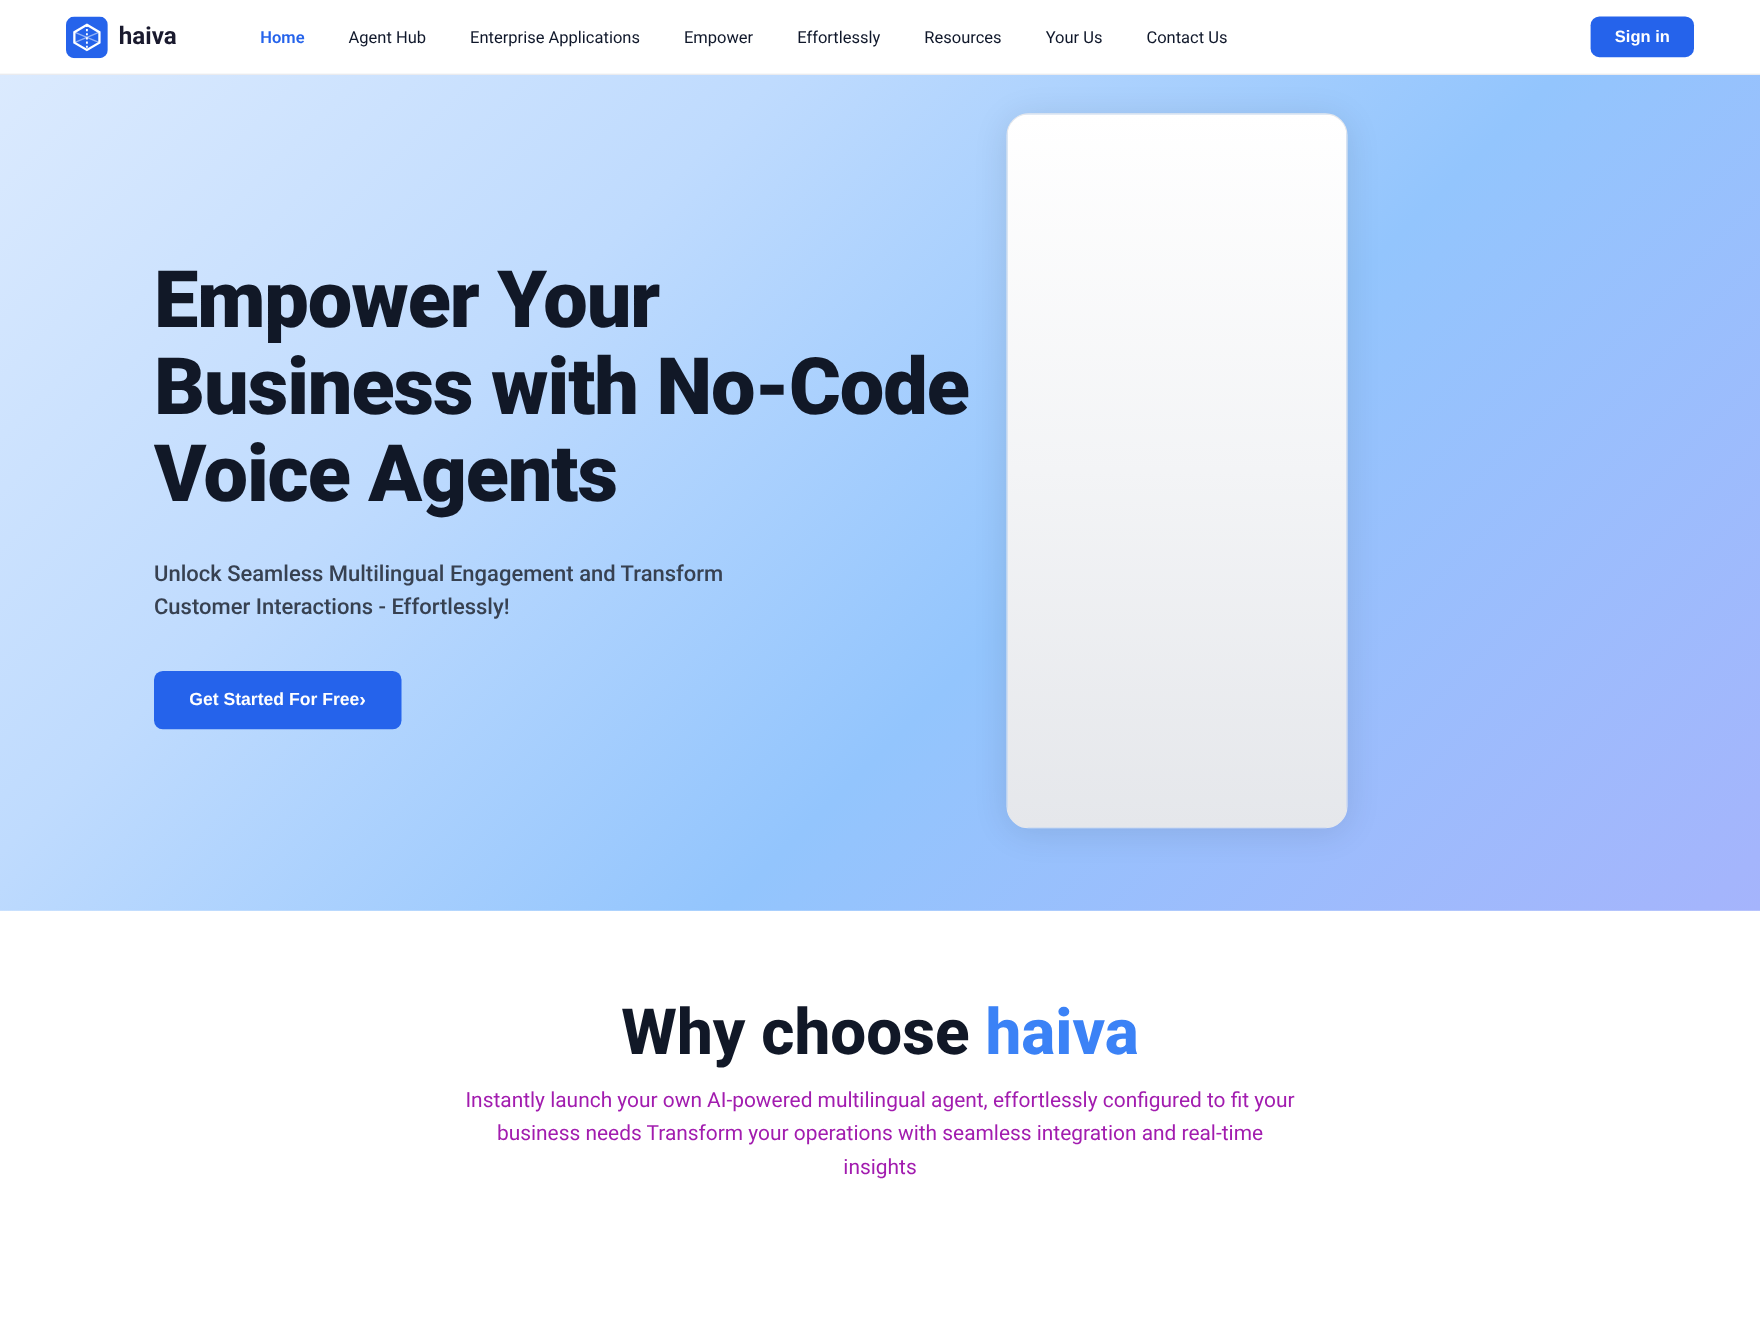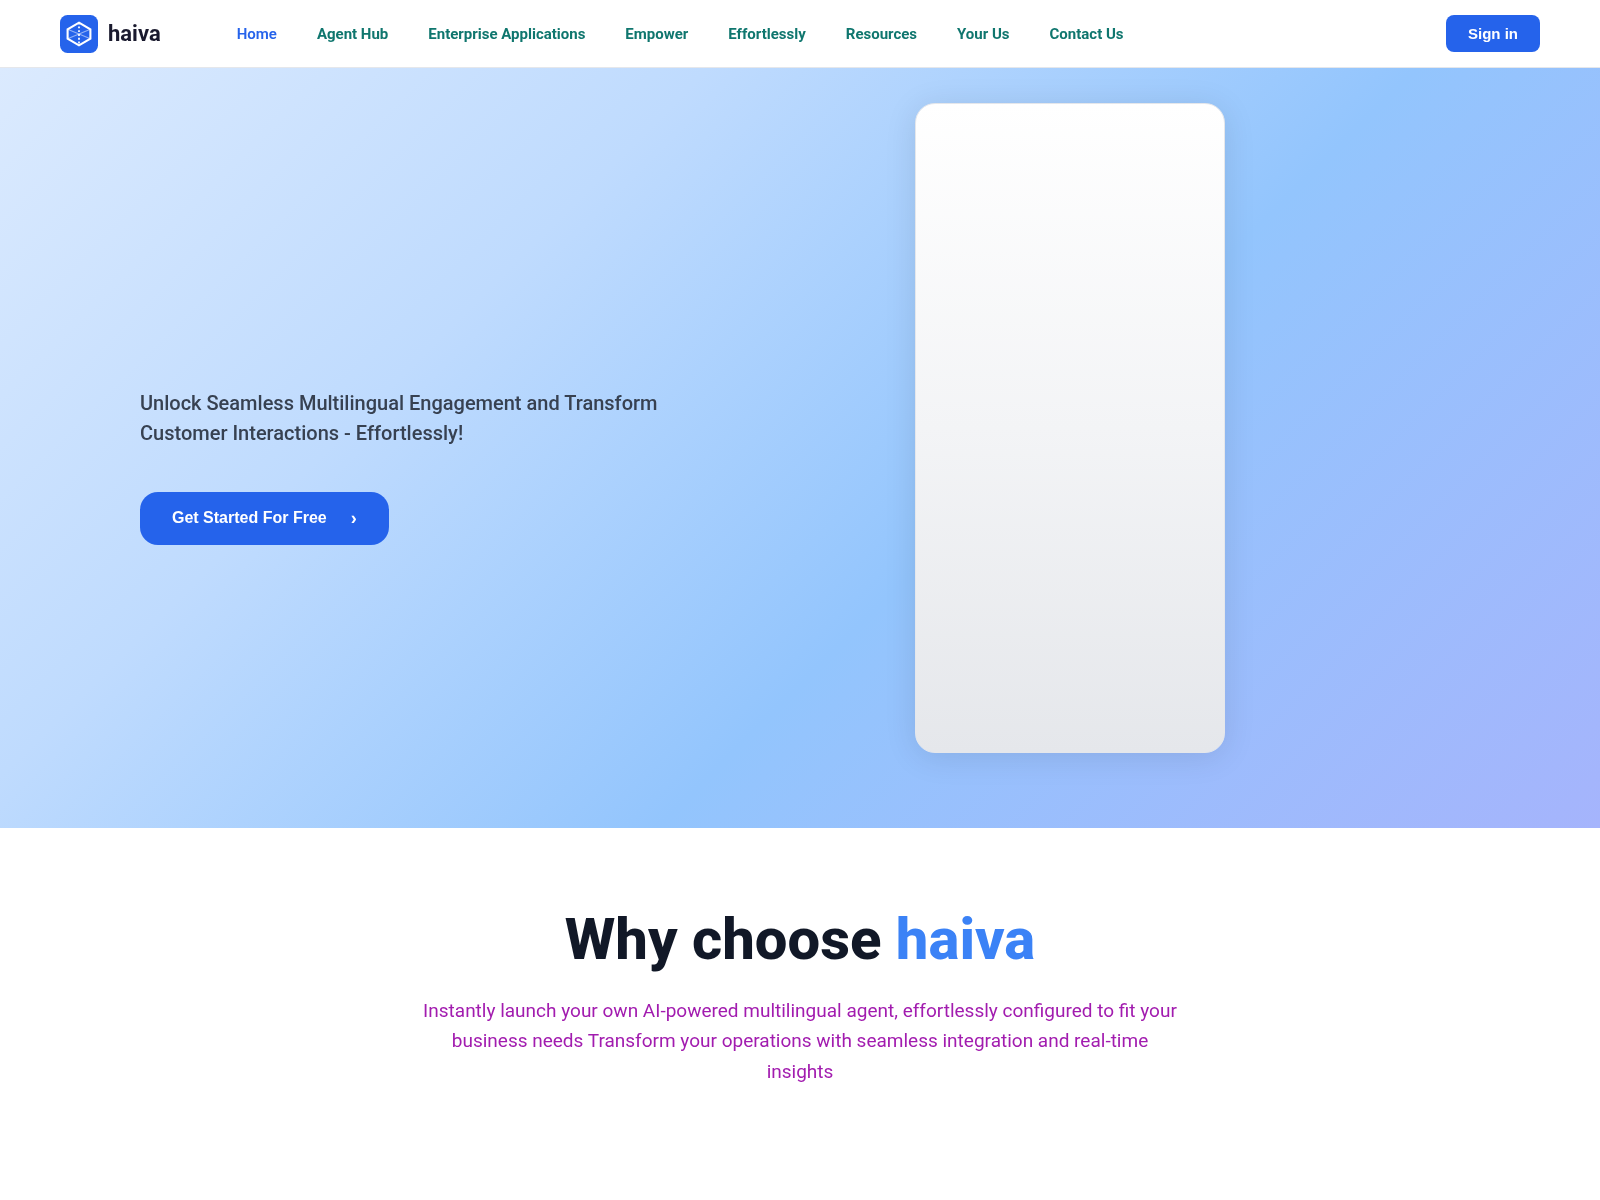--- a/index.html
+++ b/index.html
@@ -49,23 +49,23 @@
     .nav-links {
       display: flex;
       align-items: flex-start;
       gap: 8px;
       flex: 1;
     }
 
     .nav-link {
       padding: 8px 16px;
       font-size: 15px;
-      color: #0f766e;
+      color: #0f172a;
       text-decoration: none;
-      font-weight: 700;
+      font-weight: 400;
       cursor: pointer;
       border-radius: 6px;
       transition: color 0.2s;
     }
 
     .nav-link.active {
       color: #2563eb;
       font-weight: 600;
     }
 
@@ -114,28 +114,28 @@
       line-height: 1.5;
       margin-bottom: 44px;
       max-width: 580px;
       margin-top: 36px;
     }
 
     .hero-cta {
       background: #2563eb;
       color: #fff;
       border: none;
-      border-radius: 18px;
+      border-radius: 8px;
       padding: 16px 32px;
       font-size: 16px;
       font-weight: 600;
       cursor: pointer;
       display: inline-flex;
       align-items: center;
-      gap: 24px;
+      gap: 0;
       transition: background 0.2s;
     }
 
     .hero-cta-arrow {
       font-size: 18px;
     }
 
     
     .hero-visual {
       flex: 0 0 340px;
@@ -159,21 +159,21 @@
     .why-section {
       background: #ffffff;
       padding: 80px 60px 60px;
       text-align: center;
     }
 
     .why-title {
       font-size: 58px;
       font-weight: 800;
       color: #111827;
-      margin-bottom: 24px;
+      margin-bottom: 13px;
       line-height: 1.1;
     }
 
     .why-title-brand {
       color: #3b82f6;
       font-weight: 800;
     }
 
     .why-subtitle {
       font-size: 19px;
@@ -208,20 +208,21 @@
     <a class="nav-link" href="#">Resources</a>
     <a class="nav-link" href="#">Your Us</a>
     <a class="nav-link" href="#">Contact Us</a>
   </div>
 
   <button class="nav-signin">Sign in</button>
 </nav>
 
 <section class="hero">
   <div class="hero-content">
+    <h1 class="hero-title">Empower Your Business with No-Code Voice Agents</h1>
     <p class="hero-subtitle">Unlock Seamless Multilingual Engagement and Transform Customer Interactions - Effortlessly!</p>
     <button class="hero-cta">
       <span>Get Started For Free</span>
       <span class="hero-cta-arrow">›</span>
     </button>
   </div>
 
   <div class="hero-visual">
     <div class="hero-card"></div>
   </div>

